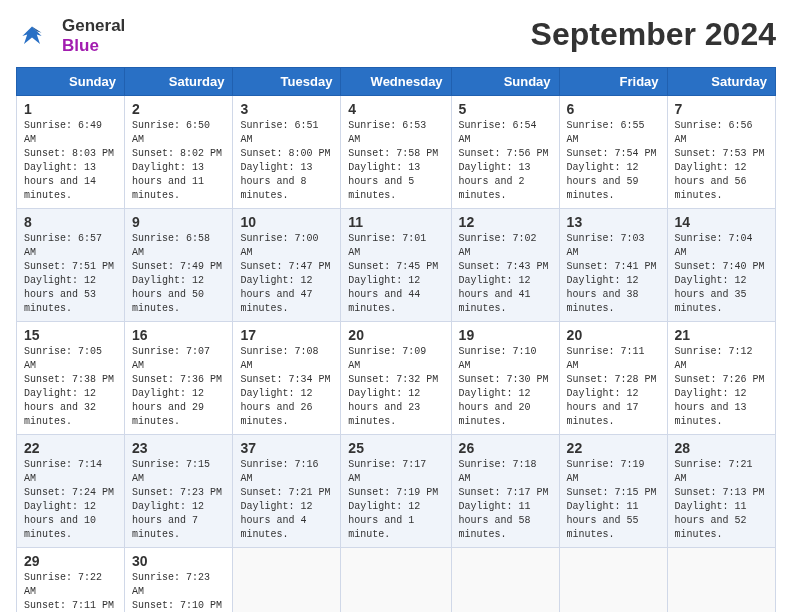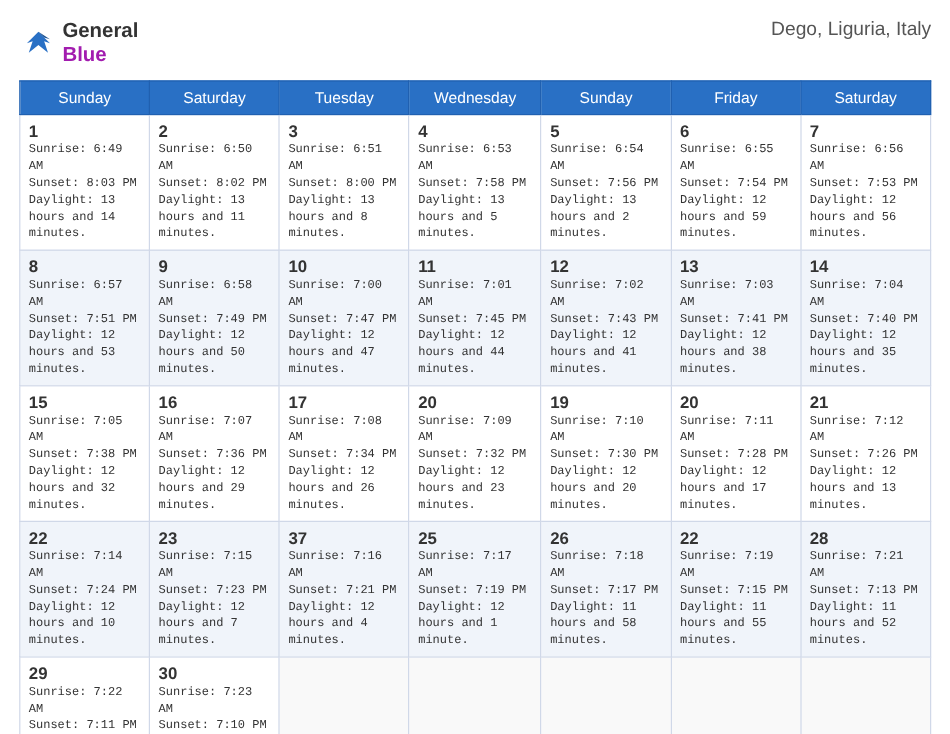--- a/index.html
+++ b/index.html
@@ -12,21 +12,21 @@
     }
     .header {
       display: flex;
       align-items: flex-start;
       justify-content: space-between;
       margin-bottom: 10px;
     }
     .logo {
       display: flex;
       align-items: center;
-      gap: 4px;
+      gap: 14px;
     }
     .logo-bird {
       width: 32px;
       height: 32px;
     }
     .title-block {
       text-align: right;
     }
     .month-title {
       font-size: 32px;
@@ -41,22 +41,22 @@
       width: 100%;
       border-collapse: collapse;
     }
     thead tr {
       background-color: #2970c5;
       color: white;
     }
     thead th {
       padding: 6px 8px;
       font-size: 13px;
-      font-weight: normal;
-      text-align: center;
+      font-weight: bold;
+      text-align: right;
       border: 1px solid #2060b0;
     }
     tbody tr {
       vertical-align: top;
     }
     tbody tr:nth-child(odd) {
       background-color: #ffffff;
     }
     tbody tr:nth-child(even) {
       background-color: #f0f4fa;
@@ -93,21 +93,21 @@
     <svg class="logo-bird" viewBox="0 0 40 40">
       <polygon points="20,8 32,20 26,18 30,30 20,22 10,30 14,18 8,20" fill="#2970c5"></polygon>
       <polygon points="20,8 32,16 26,14" fill="#1a5090"></polygon>
     </svg>
     <div style="line-height:1.2">
       <div style="font-size:17px;font-weight:bold;color:#333">General</div>
       <div style="font-size:17px;font-weight:bold;color:#a21caf">Blue</div>
     </div>
   </div>
   <div class="title-block">
-    <div class="location">Dego, Liguria, Italy</div>
+    <div class="month-title">September 2024</div>
   </div>
 </div>
 
 <table>
   <thead>
     <tr>
       <th>Sunday</th>
       <th>Saturday</th>
       <th>Tuesday</th>
       <th>Wednesday</th>

